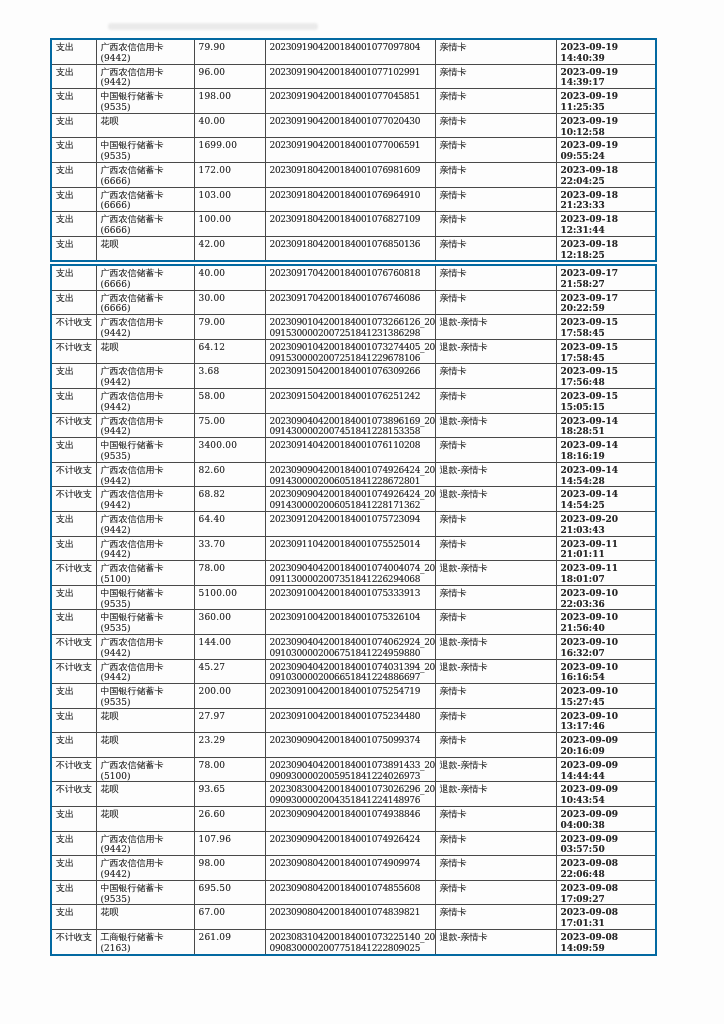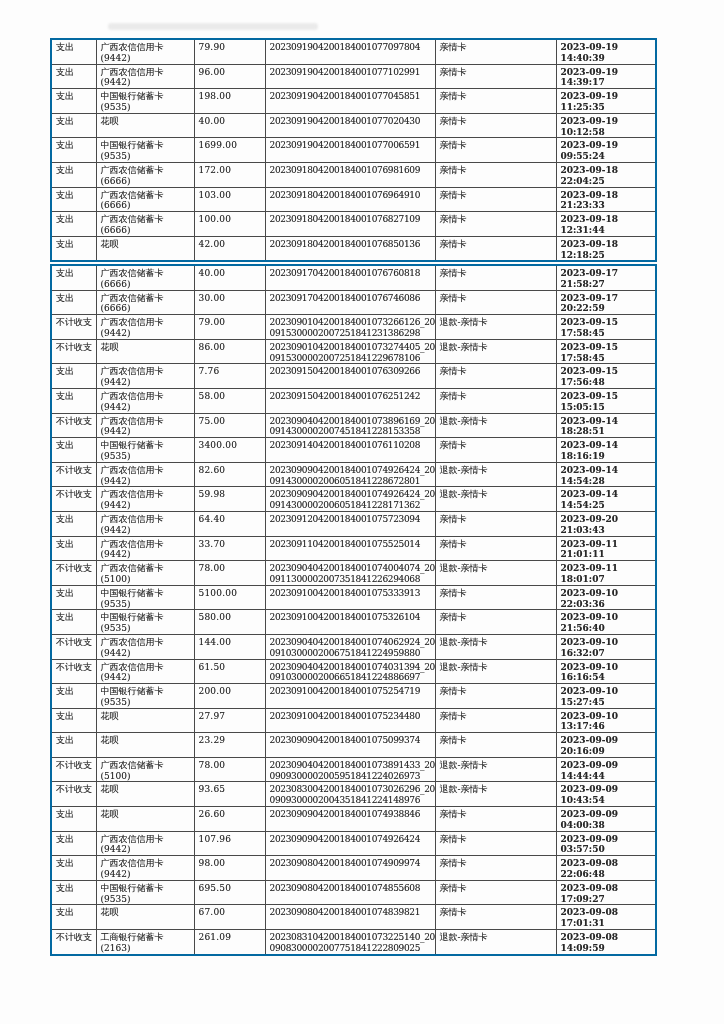--- a/index.html
+++ b/index.html
@@ -182,32 +182,32 @@
           <td class="col-amount">79.00</td>
           <td class="col-order">2023090104200184001073266126_2023
 0915300002007251841231386298</td>
           <td class="col-category">退款-亲情卡</td>
           <td class="col-datetime">2023-09-15
 17:58:45</td>
         </tr>
         <tr>
           <td class="col-type">不计收支</td>
           <td class="col-account">花呗</td>
-          <td class="col-amount">86.00</td>
+          <td class="col-amount">64.12</td>
           <td class="col-order">2023090104200184001073274405_2023
 0915300002007251841229678106</td>
           <td class="col-category">退款-亲情卡</td>
           <td class="col-datetime">2023-09-15
 17:58:45</td>
         </tr>
         <tr>
           <td class="col-type">支出</td>
           <td class="col-account">广西农信信用卡
 (9442)</td>
-          <td class="col-amount">7.76</td>
+          <td class="col-amount">3.68</td>
           <td class="col-order">2023091504200184001076309266</td>
           <td class="col-category">亲情卡</td>
           <td class="col-datetime">2023-09-15
 17:56:48</td>
         </tr>
         <tr>
           <td class="col-type">支出</td>
           <td class="col-account">广西农信信用卡
 (9442)</td>
           <td class="col-amount">58.00</td>
@@ -245,21 +245,21 @@
           <td class="col-order">2023090904200184001074926424_2023
 0914300002006051841228672801</td>
           <td class="col-category">退款-亲情卡</td>
           <td class="col-datetime">2023-09-14
 14:54:28</td>
         </tr>
         <tr>
           <td class="col-type">不计收支</td>
           <td class="col-account">广西农信信用卡
 (9442)</td>
-          <td class="col-amount">59.98</td>
+          <td class="col-amount">68.82</td>
           <td class="col-order">2023090904200184001074926424_2023
 0914300002006051841228171362</td>
           <td class="col-category">退款-亲情卡</td>
           <td class="col-datetime">2023-09-14
 14:54:25</td>
         </tr>
         <tr>
           <td class="col-type">支出</td>
           <td class="col-account">广西农信信用卡
 (9442)</td>
@@ -297,42 +297,42 @@
           <td class="col-amount">5100.00</td>
           <td class="col-order">2023091004200184001075333913</td>
           <td class="col-category">亲情卡</td>
           <td class="col-datetime">2023-09-10
 22:03:36</td>
         </tr>
         <tr>
           <td class="col-type">支出</td>
           <td class="col-account">中国银行储蓄卡
 (9535)</td>
-          <td class="col-amount">580.00</td>
+          <td class="col-amount">360.00</td>
           <td class="col-order">2023091004200184001075326104</td>
           <td class="col-category">亲情卡</td>
           <td class="col-datetime">2023-09-10
 21:56:40</td>
         </tr>
         <tr>
           <td class="col-type">不计收支</td>
           <td class="col-account">广西农信信用卡
 (9442)</td>
           <td class="col-amount">144.00</td>
           <td class="col-order">2023090404200184001074062924_2023
 0910300002006751841224959880</td>
           <td class="col-category">退款-亲情卡</td>
           <td class="col-datetime">2023-09-10
 16:32:07</td>
         </tr>
         <tr>
           <td class="col-type">不计收支</td>
           <td class="col-account">广西农信信用卡
 (9442)</td>
-          <td class="col-amount">61.50</td>
+          <td class="col-amount">45.27</td>
           <td class="col-order">2023090404200184001074031394_2023
 0910300002006651841224886697</td>
           <td class="col-category">退款-亲情卡</td>
           <td class="col-datetime">2023-09-10
 16:16:54</td>
         </tr>
         <tr>
           <td class="col-type">支出</td>
           <td class="col-account">中国银行储蓄卡
 (9535)</td>

